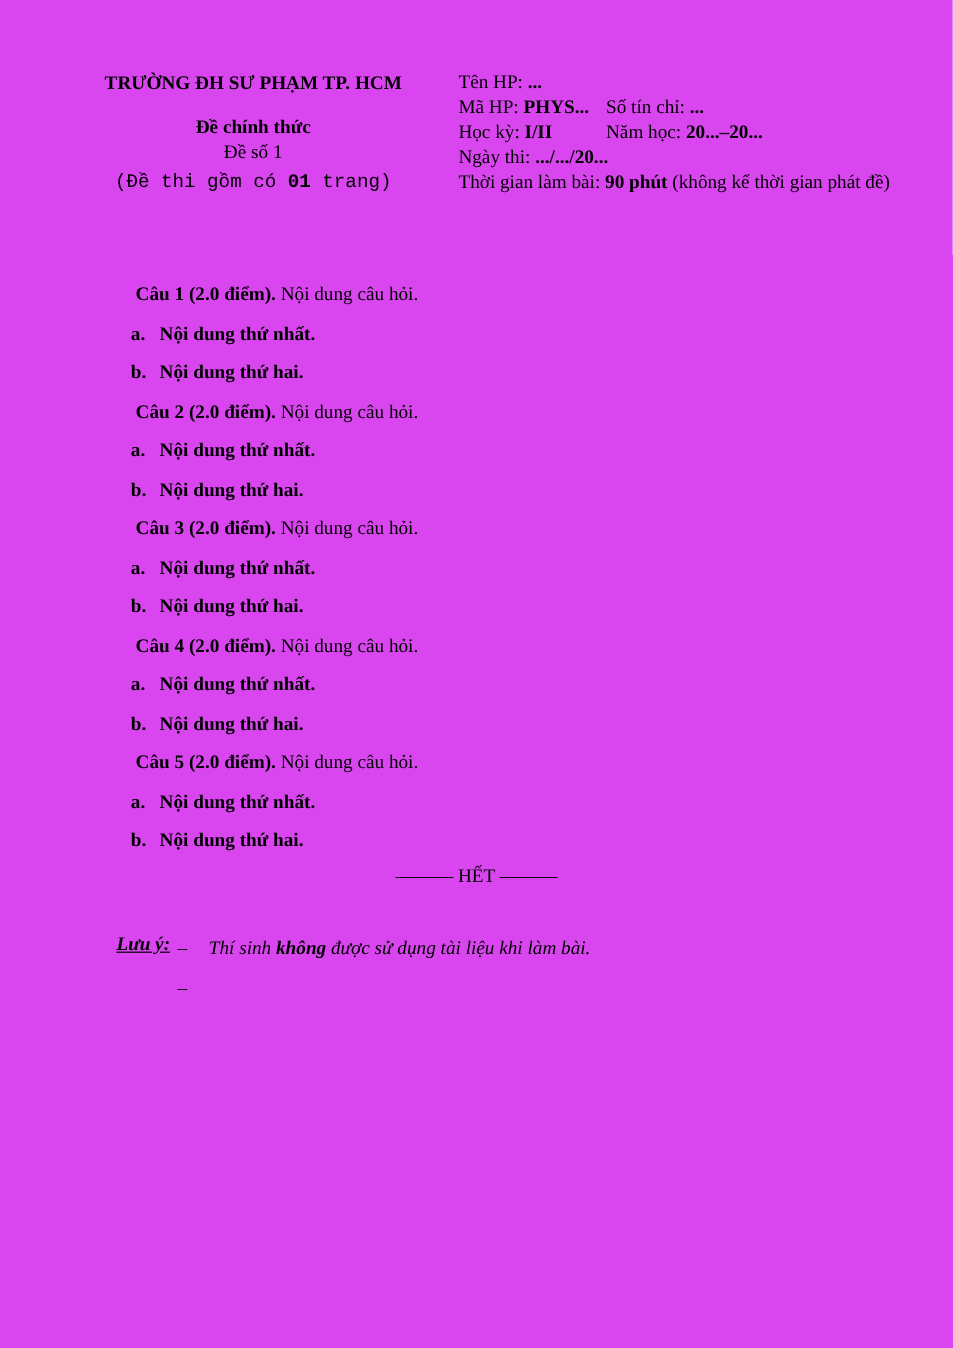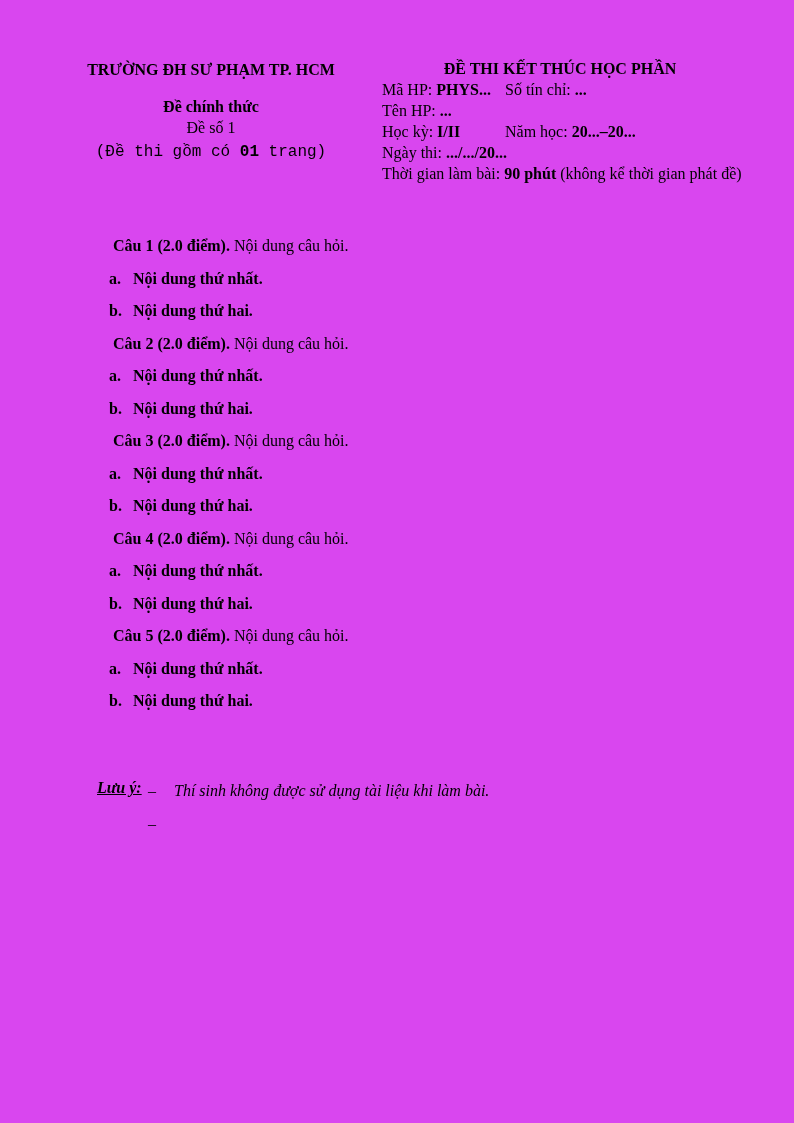--- a/index.html
+++ b/index.html
@@ -79,38 +79,37 @@
     left: 148px;
     width: 560px;
   }
   .note-row {
     display: flex;
     font-style: italic;
     line-height: 33px;
     margin: 0;
   }
   .note-row .dash { display: inline-block; width: 26px; flex: 0 0 26px; }
-  .note-row b { font-weight: normal; }
+  .note-row b { font-weight: bold; }
 </style>
 </head>
 <body>
 
 <div class="page">
 
   <div class="header-left">
     <p class="org">TRƯỜNG ĐH SƯ PHẠM TP. HCM</p>
     <p class="exam-type">Đề chính thức</p>
     <p class="exam-no">Đề số 1</p>
     <p class="pages"><span>(Đề thi gồm có </span><b>01</b><span> trang)</span></p>
   </div>
 
   <div class="header-right">
-    <p class="title">ĐỀ THI KẾT THÚC HỌC PHẦN</p>
+    <p><span>Tên HP: </span><b>...</b></p>
     <p><span class="hr-col1"><span>Mã HP: </span><b>PHYS...</b></span><span><span>Số tín chỉ: </span><b>...</b></span></p>
-    <p><span>Tên HP: </span><b>...</b></p>
     <p><span class="hr-col1"><span>Học kỳ: </span><b>I/II</b></span><span><span>Năm học: </span><b>20...–20...</b></span></p>
     <p><span>Ngày thi: </span><b>.../.../20...</b></p>
     <p><span>Thời gian làm bài: </span><b>90 phút</b><span> (không kể thời gian phát đề)</span></p>
   </div>
 
   <div class="main">
 
     <div>
       <p class="q-heading"><b>Câu 1 (2.0 điểm).</b><span> Nội dung câu hỏi.</span></p>
       <p class="q-item"><span class="marker">a.</span><span>Nội dung thứ nhất.</span></p>
@@ -136,20 +135,21 @@
     </div>
 
     <div>
       <p class="q-heading"><b>Câu 5 (2.0 điểm).</b><span> Nội dung câu hỏi.</span></p>
       <p class="q-item"><span class="marker">a.</span><span>Nội dung thứ nhất.</span></p>
       <p class="q-item"><span class="marker">b.</span><span>Nội dung thứ hai.</span></p>
     </div>
 
   </div>
 
+  <p class="end-divider">——— HẾT ———</p>
 
   <p class="notes-heading">Lưu ý:</p>
   <div class="notes">
     <p class="note-row">
         <span class="dash">–</span>
         <span><span>Thí sinh </span><b>không</b><span> được sử dụng tài liệu khi làm bài.</span></span>
       </p>
     <p class="note-row">
         <span class="dash">–</span>
       </p>

